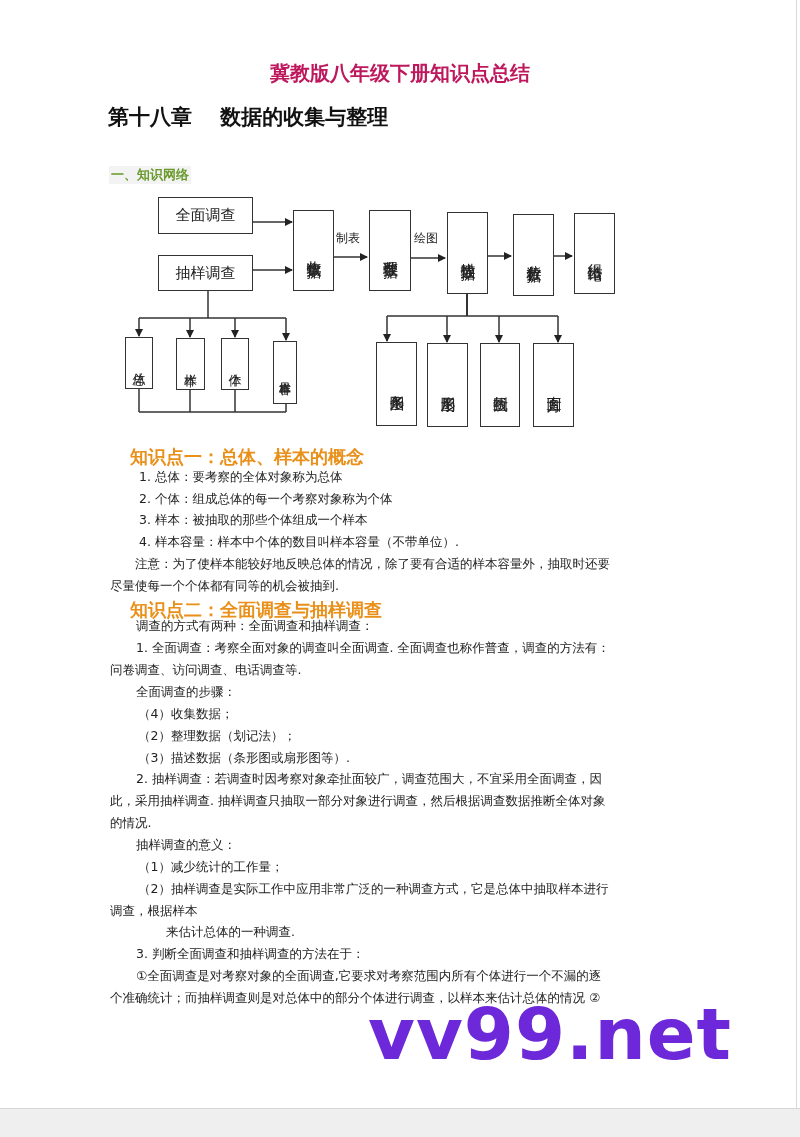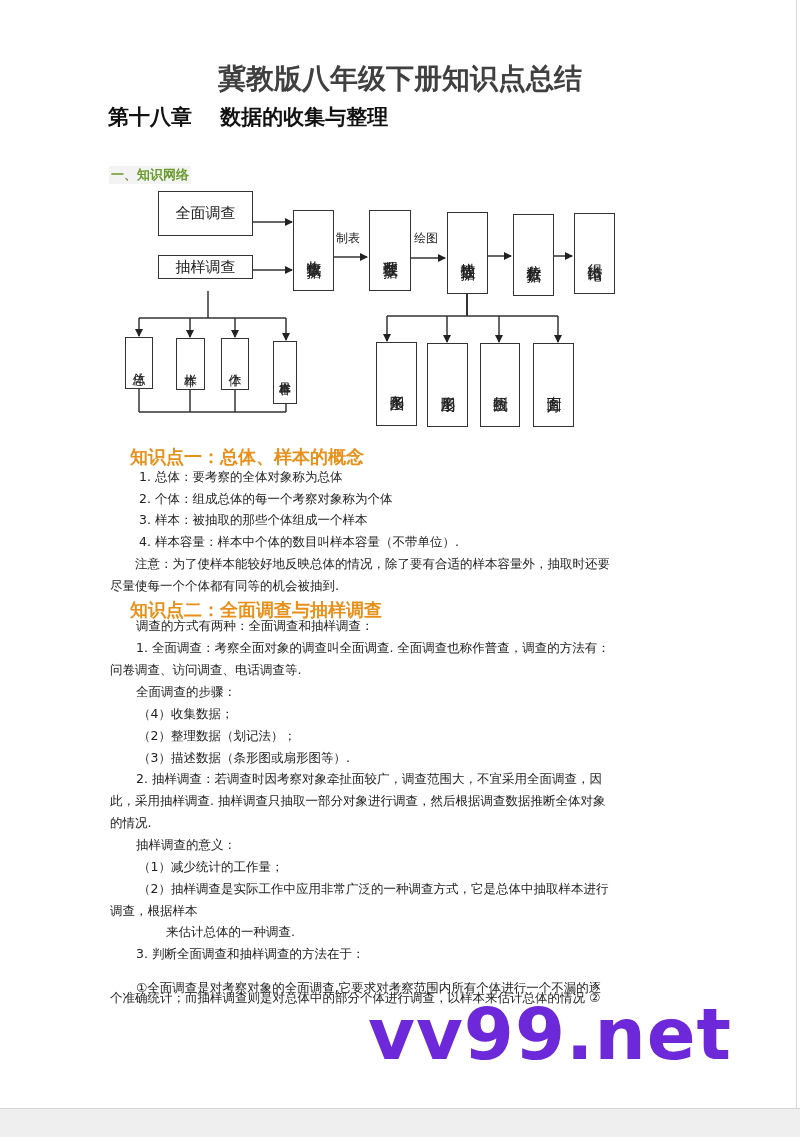--- a/index.html
+++ b/index.html
@@ -4,21 +4,21 @@
 <style>
   html, body { margin: 0; padding: 0; }
   body {
     width: 800px; height: 1137px; position: relative; overflow: hidden;
     background: #ffffff;
     font-family: "DejaVu Sans", "Liberation Sans", sans-serif;
     color: #1a1a1a;
   }
   .page-border-right { position: absolute; left: 796px; top: 0; width: 1px; height: 1108px; background: #d8d8d8; }
   .page-bottom { position: absolute; left: 0; top: 1108px; width: 800px; height: 29px; background: #efefef; border-top: 1px solid #d6d6d6; }
-  .title { position: absolute; left: 0; width: 800px; top: 60px; text-align: center; font-family: "DejaVu Serif", serif; font-weight: bold; font-size: 28px; color: #404040; }
+  .title { position: absolute; left: 0; width: 800px; top: 60px; text-align: center; font-family: "DejaVu Serif", serif; font-weight: bold; font-size: 20px; color: #be185d; }
   .chapter { position: absolute; left: 108px; top: 103px; font-family: "DejaVu Serif", serif; font-weight: bold; font-size: 21px; color: #111; white-space: pre; }
   .sec-green { position: absolute; left: 109px; top: 166px; font-size: 13px; font-weight: bold; color: #6a9a2e; background: #f3f3f3; padding: 0 2px; }
   .diagram { position: absolute; left: 0; top: 0; width: 800px; height: 440px; }
   .box { position: absolute; border: 1.5px solid #333; background: #fff; box-sizing: border-box; display: flex; align-items: center; justify-content: center; font-size: 15px; color: #222; }
   .box.vert { writing-mode: vertical-rl; text-orientation: upright; letter-spacing: 1px; line-height: 1; }
   .box.sm { font-size: 13px; }
   .box.xs { font-size: 12px; letter-spacing: 0; }
   .edge-label { position: absolute; font-size: 12px; color: #222; }
   .txt { position: absolute; font-size: 12.5px; color: #222; white-space: nowrap; line-height: 1; }
   .heading-orange { position: absolute; font-size: 18px; font-weight: bold; color: #e8901a; white-space: nowrap; margin-left: 20px; }
@@ -65,22 +65,22 @@
 
       <line x1="467" y1="294" x2="467" y2="316" stroke-width="2"></line>
       <line x1="387" y1="316" x2="558" y2="316"></line>
       <line x1="387" y1="316" x2="387" y2="341" marker-end="url(#ar)"></line>
       <line x1="447" y1="316" x2="447" y2="342" marker-end="url(#ar)"></line>
       <line x1="499" y1="316" x2="499" y2="342" marker-end="url(#ar)"></line>
       <line x1="558" y1="316" x2="558" y2="342" marker-end="url(#ar)"></line>
     </g>
   </svg>
 
-  <div class="box" style="left:158px;top:191px;width:95px;height:45px;">全面调查</div>
-  <div class="box" style="left:158px;top:255px;width:95px;height:24px;">抽样调查</div>
+  <div class="box" style="left:158px;top:197px;width:95px;height:37px;">全面调查</div>
+  <div class="box" style="left:158px;top:255px;width:95px;height:36px;">抽样调查</div>
 
   <div class="box vert" style="left:293px;top:210px;width:41px;height:81px;">收集数据</div>
   <div class="box vert" style="left:369px;top:210px;width:42px;height:81px;">整理数据</div>
   <div class="box vert" style="left:447px;top:212px;width:41px;height:82px;">描述数据</div>
   <div class="box vert" style="left:513px;top:214px;width:41px;height:82px;">分析数据</div>
   <div class="box vert" style="left:574px;top:213px;width:41px;height:81px;">得出结论</div>
 
   <div class="edge-label" style="left:336px;top:230px;">制表</div>
   <div class="edge-label" style="left:414px;top:230px;">绘图</div>
 
@@ -113,16 +113,16 @@
 <div class="txt" style="left:138px;top:752px;">（3）描述数据（条形图或扇形图等）.</div>
 <div class="txt" style="left:136px;top:773px;">2. 抽样调查：若调查时因考察对象牵扯面较广，调查范围大，不宜采用全面调查，因</div>
 <div class="txt" style="left:110px;top:795px;">此，采用抽样调查. 抽样调查只抽取一部分对象进行调查，然后根据调查数据推断全体对象</div>
 <div class="txt" style="left:110px;top:817px;">的情况.</div>
 <div class="txt" style="left:136px;top:839px;">抽样调查的意义：</div>
 <div class="txt" style="left:138px;top:861px;">（1）减少统计的工作量；</div>
 <div class="txt" style="left:138px;top:883px;">（2）抽样调查是实际工作中应用非常广泛的一种调查方式，它是总体中抽取样本进行</div>
 <div class="txt" style="left:110px;top:905px;">调查，根据样本</div>
 <div class="txt" style="left:166px;top:926px;">来估计总体的一种调查.</div>
 <div class="txt" style="left:136px;top:948px;">3. 判断全面调查和抽样调查的方法在于：</div>
-<div class="txt" style="left:136px;top:970px;margin-top:12px;">①全面调查是对考察对象的全面调查,它要求对考察范围内所有个体进行一个不漏的逐</div>
+<div class="txt" style="left:136px;top:970px;">①全面调查是对考察对象的全面调查,它要求对考察范围内所有个体进行一个不漏的逐</div>
 <div class="txt" style="left:110px;top:992px;">个准确统计；而抽样调查则是对总体中的部分个体进行调查，以样本来估计总体的情况 ②</div>
 
 <div class="watermark">vv99.net</div>
 
 </body></html>

